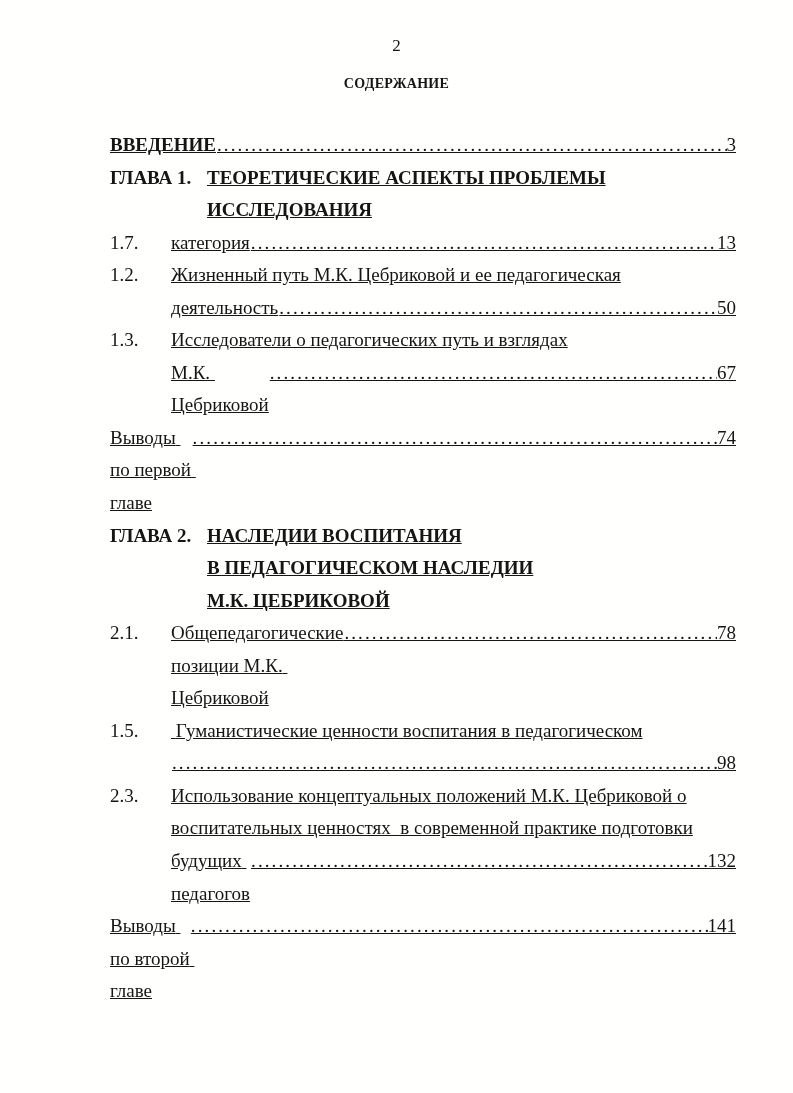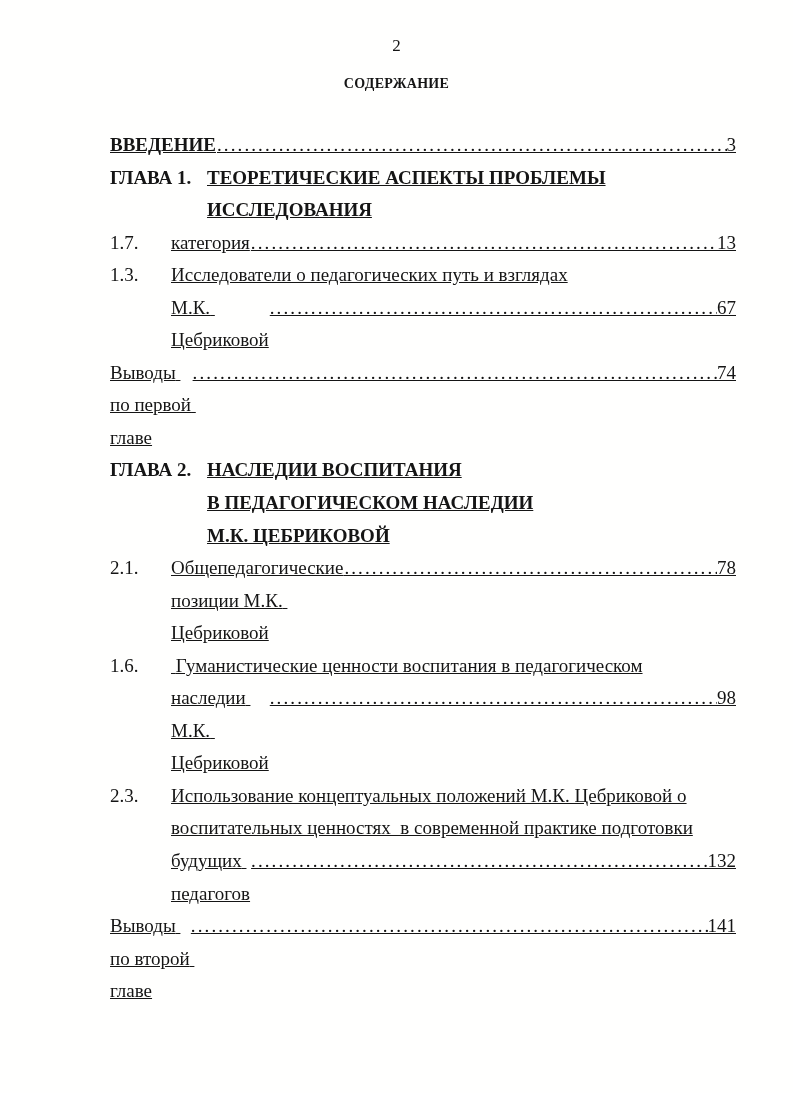--- a/index.html
+++ b/index.html
@@ -97,20 +97,33 @@
         <span class="num">1.7.</span>
         <div class="body">
           <div class="line">
             <span class="text">категория</span>
             <span class="leader"></span>
             <span class="page-ref">13</span>
           </div>
         </div>
       </div>
       <div class="entry style-section">
+        <span class="num">1.2.</span>
+        <div class="body">
+          <div class="line">
+            <span class="text">Жизненный путь М.К. Цебриковой и ее педагогическая</span>
+          </div>
+          <div class="line">
+            <span class="text">деятельность</span>
+            <span class="leader"></span>
+            <span class="page-ref">50</span>
+          </div>
+        </div>
+      </div>
+      <div class="entry style-section">
         <span class="num">1.3.</span>
         <div class="body">
           <div class="line">
             <span class="text">Исследователи о педагогических путь и взглядах</span>
           </div>
           <div class="line">
             <span class="text">М.К. Цебриковой</span>
             <span class="leader"></span>
             <span class="page-ref">67</span>
           </div>
@@ -143,27 +156,26 @@
         <span class="num">2.1.</span>
         <div class="body">
           <div class="line">
             <span class="text">Общепедагогические позиции М.К. Цебриковой</span>
             <span class="leader"></span>
             <span class="page-ref">78</span>
           </div>
         </div>
       </div>
       <div class="entry style-section">
-        <span class="num">1.6.</span>
+        <span class="num">1.5.</span>
         <div class="body">
           <div class="line">
             <span class="text"> Гуманистические ценности воспитания в педагогическом</span>
           </div>
           <div class="line">
-            <span class="text">наследии М.К. Цебриковой</span>
             <span class="leader"></span>
             <span class="page-ref">98</span>
           </div>
         </div>
       </div>
       <div class="entry style-section">
         <span class="num">2.3.</span>
         <div class="body">
           <div class="line">
             <span class="text">Использование концептуальных положений М.К. Цебриковой о</span>

